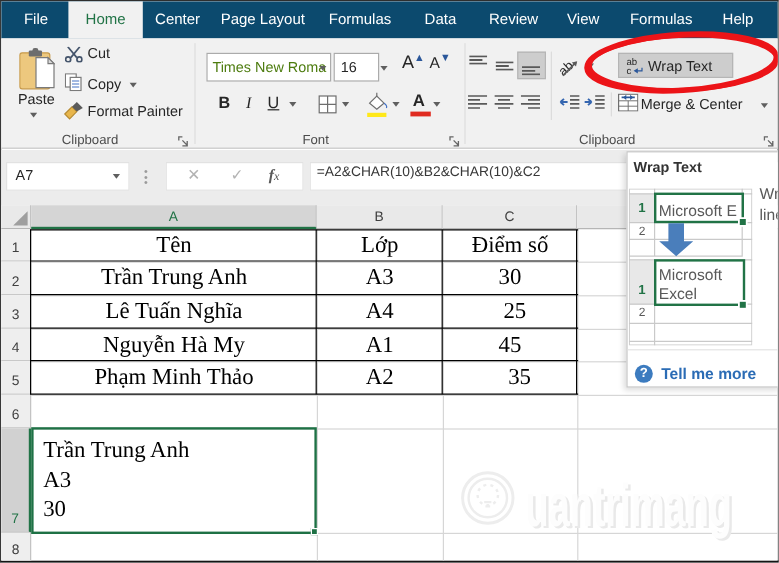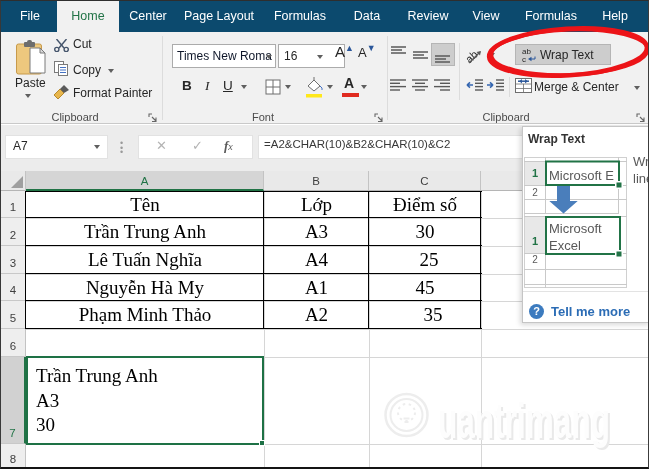--- a/index.html
+++ b/index.html
@@ -90,24 +90,24 @@
       <path d="M7 4 L11 0 L16 5 L11 8 z" fill="#5a5a5a"></path>
     </svg>
     <div class="abs btntext" style="left:72px;top:54px;">Format Painter</div>
     <div class="grplabel" style="left:14px;">Clipboard</div>
     <svg class="lch" style="left:147px;" viewBox="0 0 10 10">
         <path d="M1 4 V1 h3 M4 4 l4 4 M8 4.5 v4 h-4" stroke="#666" fill="none" stroke-width="1.1"></path>
       </svg>
     <div class="vsep" style="left:161px;"></div>
 
     <div class="combo" style="left:171px;top:12px;width:104px;height:24px;">
-      <div class="abs" style="left:4px;top:4px;font-size:12px;color:#0f172a;white-space:nowrap;">Times New Roma</div>
+      <div class="abs" style="left:4px;top:4px;font-size:12px;color:#4d7c0f;white-space:nowrap;">Times New Roma</div>
       <div class="dd" style="left:93px;top:10px;"></div>
     </div>
-    <div class="combo" style="left:277px;top:12px;width:67px;height:24px;">
+    <div class="combo" style="left:277px;top:12px;width:38px;height:24px;">
       <div class="abs" style="left:5px;top:4px;font-size:12px;color:#262626;">16</div>
       <div class="dd" style="left:38px;top:10px;"></div>
     </div>
     <div class="abs" style="left:334px;top:11px;font-size:15px;color:#262626;">A<span style="font-size:9px;vertical-align:6px;color:#2b579a;">▲</span></div>
     <div class="abs" style="left:357px;top:11px;font-size:13px;color:#262626;">A<span style="font-size:9px;vertical-align:6px;color:#2b579a;">▼</span></div>
     <div class="abs" style="left:181px;top:46px;font-size:13.5px;font-weight:bold;color:#262626;">B</div>
     <div class="abs" style="left:204px;top:46px;font-size:13.5px;font-style:italic;font-family:'Liberation Serif',serif;color:#262626;">I</div>
     <div class="abs" style="left:222px;top:46px;font-size:13.5px;text-decoration:underline;color:#262626;">U</div>
     <div class="dd" style="left:240px;top:53px;"></div>
     <svg class="abs" style="left:264px;top:47px;" width="16" height="16" viewBox="0 0 16 16">

